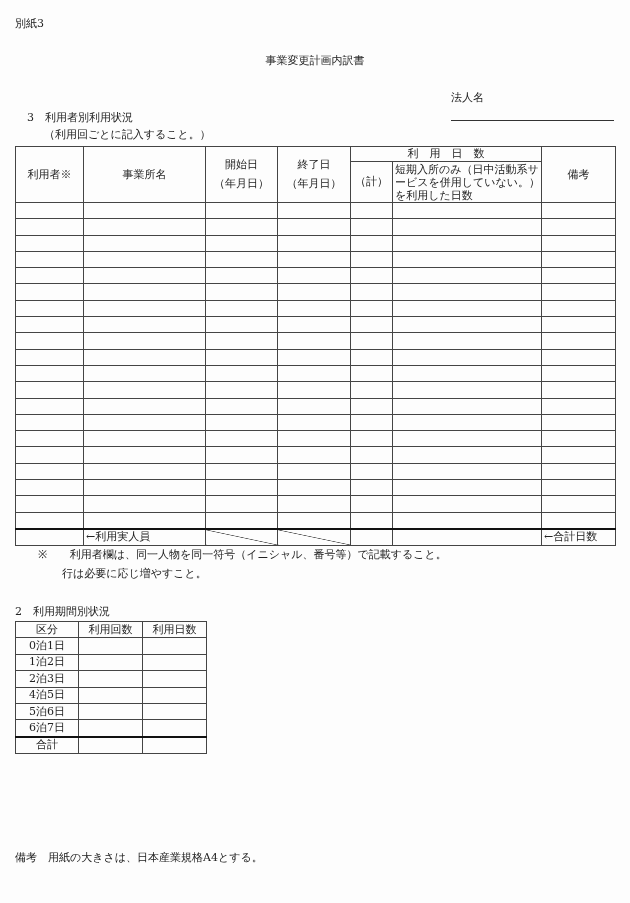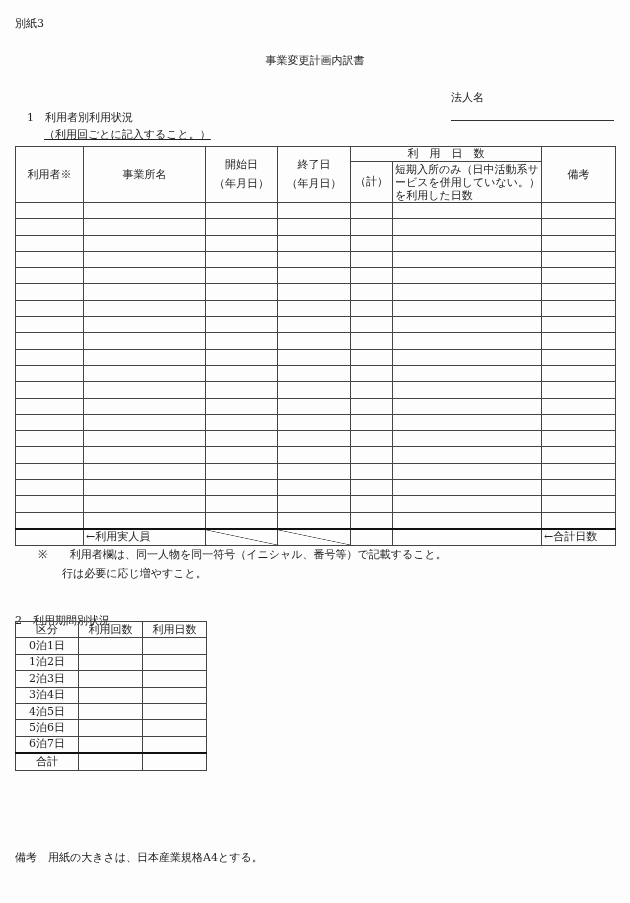--- a/index.html
+++ b/index.html
@@ -19,21 +19,21 @@
     .txt { font-size: 11px; line-height: 14px; white-space: nowrap; }
 
     #doc-label { left: 15px; top: 17px; }
     #doc-title { left: 0; width: 630px; top: 54px; text-align: center; }
     #corp-name {
       left: 451px; top: 91px; width: 163px;
       border-bottom: 1px solid #333;
       padding-bottom: 15px;
     }
     #sec1-title { left: 27px; top: 111px; }
-    #sec1-note { left: 44px; top: 128px; text-decoration: underline; }
+    #sec1-note { left: 44px; top: 128px; }
 
     
     table { border-collapse: collapse; table-layout: fixed; }
     #t1 { left: 15px; top: 146px; width: 600px; }
     #t1 td, #t1 th {
       border: 1px solid #444;
       padding: 0;
       font-weight: normal;
       font-size: 11px;
       line-height: 14px;
@@ -52,21 +52,21 @@
     #t1 tr.data td { height: 15.3px; }
     #t1 tr.total td { height: 15px; border-top: 2px solid #111; }
     #t1 .left { text-align: left; padding-left: 2px; }
     #t1 .diag {
       background: linear-gradient(to bottom left, transparent calc(50% - 0.6px), #444 50%, transparent calc(50% + 0.6px));
     }
 
     #note1 { left: 38px; top: 548px; }
     #note2 { left: 62px; top: 567px; }
 
-    #sec2-title { left: 15px; top: 605px; margin-top: 9px; }
+    #sec2-title { left: 15px; top: 605px; }
     #t2 { left: 15px; top: 621px; width: 191px; }
     #t2 td {
       border: 1px solid #444;
       padding: 0;
       font-size: 11px;
       line-height: 14px;
       height: 15.4px;
       text-align: center;
       vertical-align: middle;
     }
@@ -77,21 +77,21 @@
 </head>
 <body>
 
 <div class="abs txt" id="doc-label">別紙3</div>
 <div class="abs txt" id="doc-title">事業変更計画内訳書</div>
 <div class="abs txt" id="corp-name">
   <span>法人名</span>
   <span></span>
 </div>
 
-<div class="abs txt" id="sec1-title">1　利用者別利用状況</div>
+<div class="abs txt" id="sec1-title">3　利用者別利用状況</div>
 <div class="abs txt" id="sec1-note">（利用回ごとに記入すること。）</div>
 
 <table class="abs" id="t1">
   <colgroup>
     <col style="width:68px">
     <col style="width:122px">
     <col style="width:72px">
     <col style="width:73px">
     <col style="width:42px">
     <col style="width:149px">
@@ -339,25 +339,20 @@
         <td>1泊2日</td>
         <td></td>
         <td></td>
       </tr>
   <tr>
         <td>2泊3日</td>
         <td></td>
         <td></td>
       </tr>
   <tr>
-        <td>3泊4日</td>
-        <td></td>
-        <td></td>
-      </tr>
-  <tr>
         <td>4泊5日</td>
         <td></td>
         <td></td>
       </tr>
   <tr>
         <td>5泊6日</td>
         <td></td>
         <td></td>
       </tr>
   <tr>

